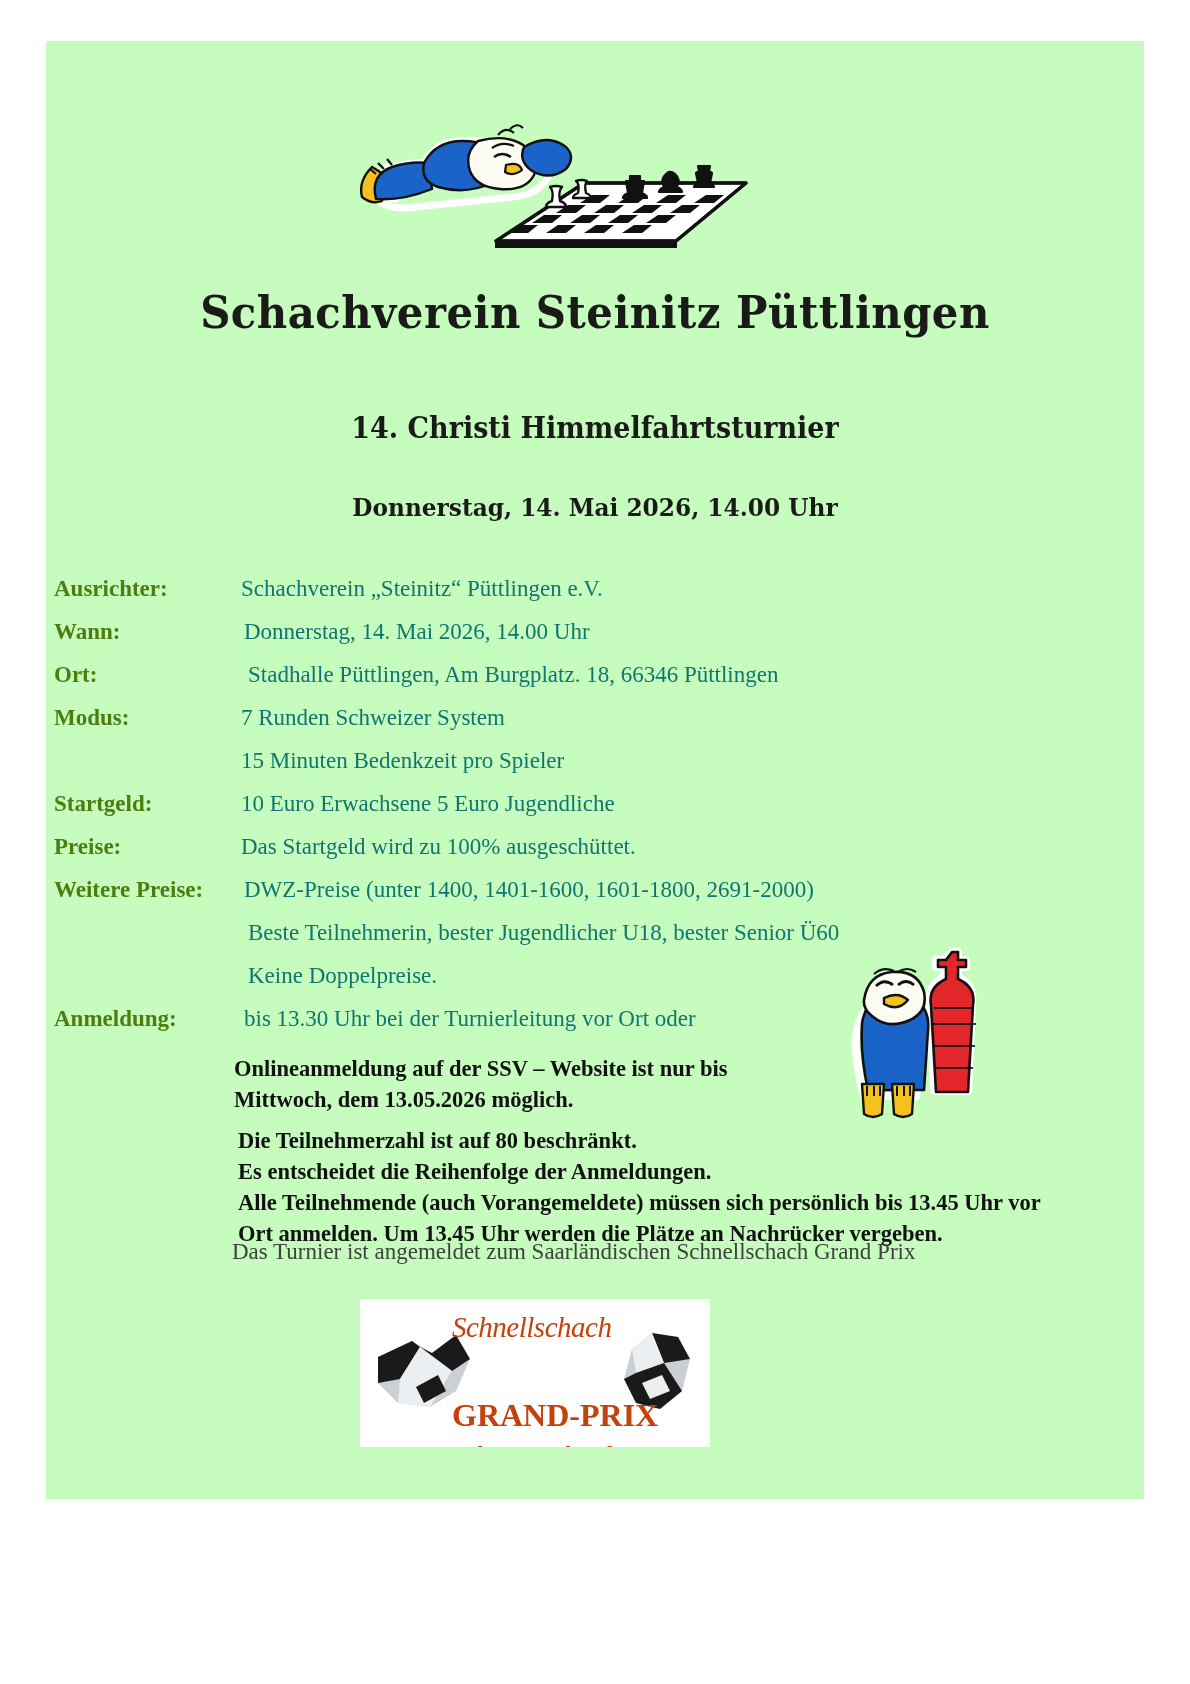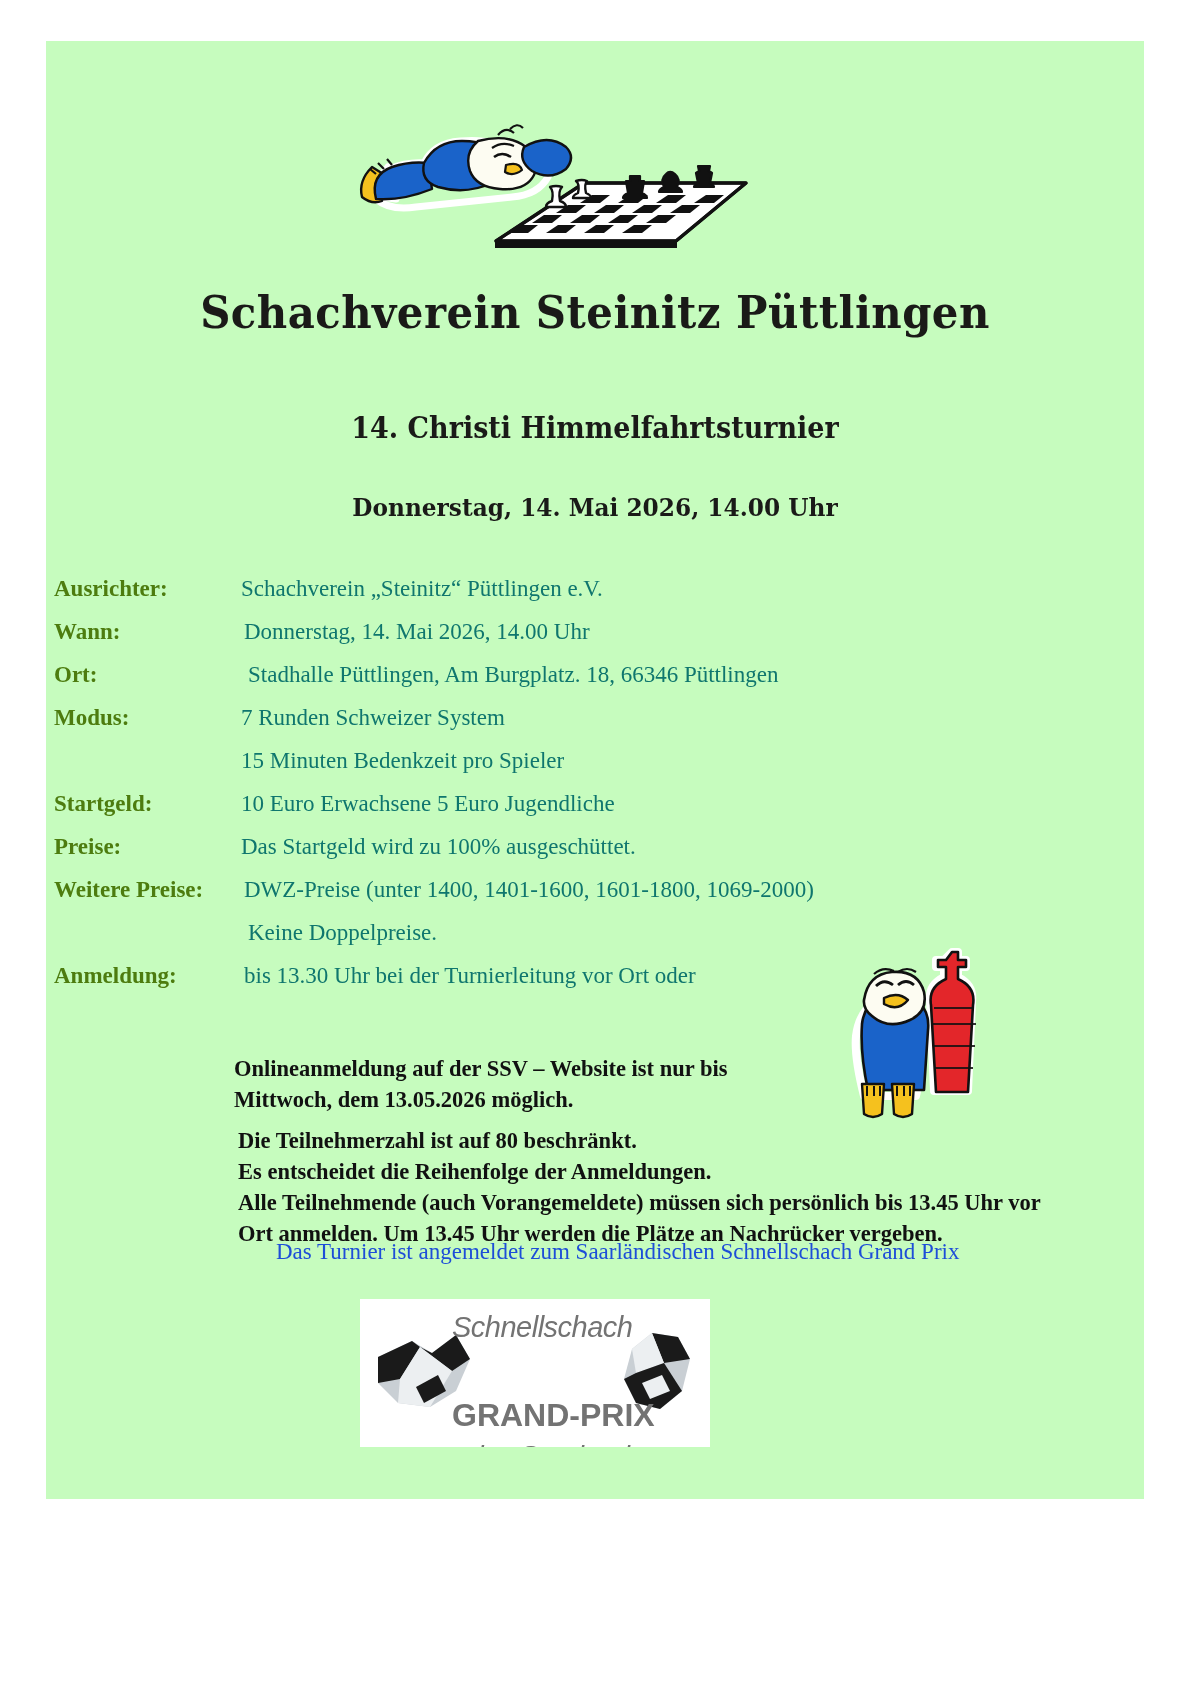--- a/index.html
+++ b/index.html
@@ -121,23 +121,22 @@
     color: #111111;
     white-space: pre-line;
   }
   .notice-a { left: 188px; top: 1012px; }
   .notice-b { left: 192px; top: 1084px; }
   .closing {
     position: absolute;
     left: 186px;
     top: 1198px;
     font-size: 23px;
-    color: #1d4ed8;
+    color: #404040;
     white-space: nowrap;
-    margin-left: 44px;
   }
 
   
   .mascot {
     position: absolute;
     left: 790px;
     top: 895px;
     width: 170px;
     height: 220px;
   }
@@ -150,22 +149,22 @@
     width: 350px;
     height: 148px;
     background: #ffffff;
     overflow: hidden;
   }
   .gp-text {
     position: absolute;
     left: 92px;
     top: 8px;
     width: 250px;
-    font-family: Liberation Sans, sans-serif;
-    color: #737373;
+    font-family: Liberation Serif, serif;
+    color: #c2410c;
   }
   .gp-line1 {
     font-style: italic;
     font-size: 29px;
     letter-spacing: -0.5px;
     line-height: 40px;
   }
   .gp-line2 {
     font-weight: bold;
     font-size: 32px;
@@ -275,21 +274,25 @@
       <div class="row">
         <span class="label">Startgeld:</span>
         <span class="value">10 Euro Erwachsene   5 Euro Jugendliche</span>
       </div>
       <div class="row">
         <span class="label">Preise:</span>
         <span class="value">Das Startgeld wird zu 100% ausgeschüttet.</span>
       </div>
       <div class="row indent">
         <span class="label">Weitere Preise:</span>
-        <span class="value">DWZ-Preise (unter 1400, 1401-1600, 1601-1800, 1069-2000)</span>
+        <span class="value">DWZ-Preise (unter 1400, 1401-1600, 1601-1800, 2691-2000)</span>
+      </div>
+      <div class="row indent2">
+        <span class="label"></span>
+        <span class="value">Beste Teilnehmerin, bester Jugendlicher U18, bester Senior Ü60</span>
       </div>
       <div class="row indent2">
         <span class="label"></span>
         <span class="value">Keine Doppelpreise.</span>
       </div>
       <div class="row indent">
         <span class="label">Anmeldung:</span>
         <span class="value">bis 13.30 Uhr bei der Turnierleitung vor Ort oder</span>
       </div>
     </div>

